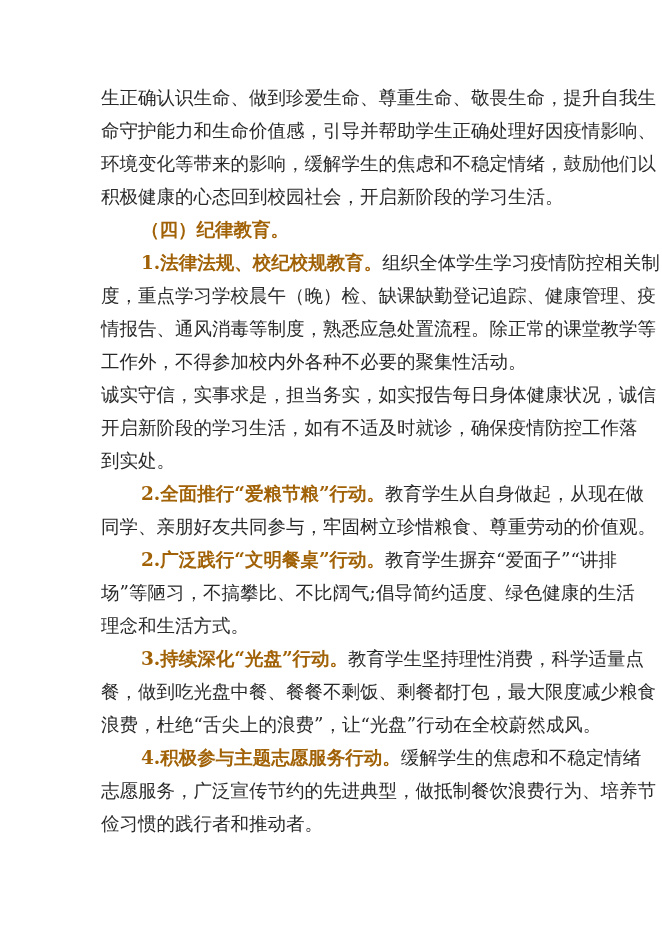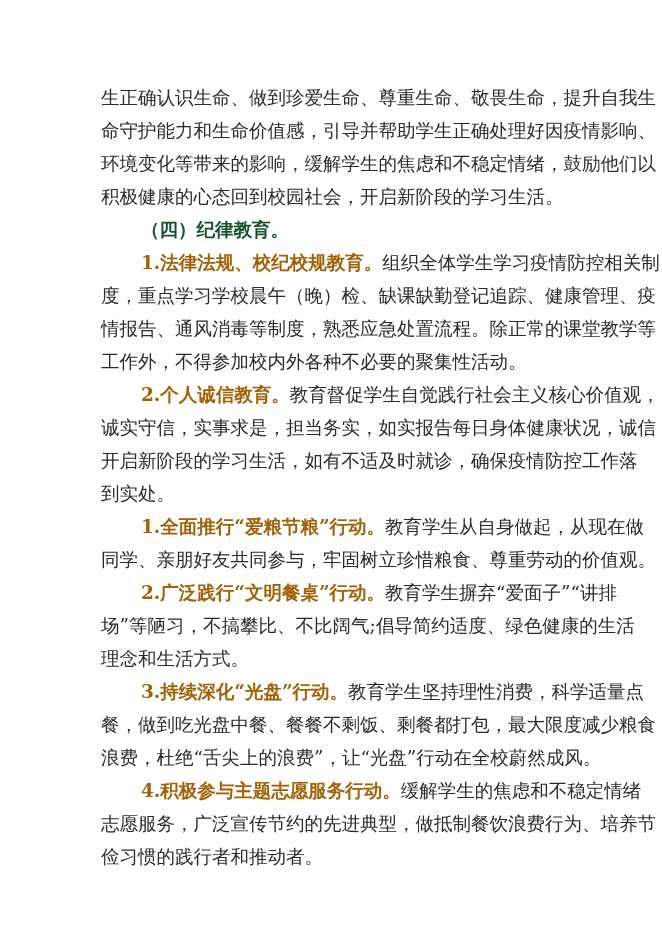--- a/index.html
+++ b/index.html
@@ -4,48 +4,47 @@
 <style>
   html, body { margin: 0; padding: 0; background: #ffffff; }
   body { width: 662px; height: 936px; position: relative; overflow: hidden;
          font-family: "DejaVu Serif", "Liberation Serif", serif; color: #2a2a2a; }
   .page { position: absolute; left: 0; top: 0; width: 638px; height: 936px; background: #fff; }
   .content { position: absolute; left: 101px; top: 84px; width: 460px; }
   .line { height: 33px; line-height: 28px; font-size: 18.5px; white-space: nowrap;
           text-align: justify; text-align-last: justify; letter-spacing: 0px; }
   .line.last { text-align-last: left; }
   .line.indent { padding-left: 40px; }
-  .heading { font-weight: bold; color: #14532d; padding-left: 40px; text-align-last: left; }
+  .heading { font-weight: bold; color: #a16207; padding-left: 40px; text-align-last: left; }
   .b { font-weight: bold; color: #a16207; }
 </style>
 </head>
 <body>
 
 <div class="page">
   <div class="content">
 
     <div class="line">生正确认识生命、做到珍爱生命、尊重生命、敬畏生命，提升自我生</div>
     <div class="line">命守护能力和生命价值感，引导并帮助学生正确处理好因疫情影响、</div>
     <div class="line">环境变化等带来的影响，缓解学生的焦虑和不稳定情绪，鼓励他们以</div>
     <div class="line last">积极健康的心态回到校园社会，开启新阶段的学习生活。</div>
 
     <div class="line heading">（四）纪律教育。</div>
 
     <div class="line indent"><span class="b">1.法律法规、校纪校规教育。</span><span>组织全体学生学习疫情防控相关制</span></div>
     <div class="line">度，重点学习学校晨午（晚）检、缺课缺勤登记追踪、健康管理、疫</div>
     <div class="line">情报告、通风消毒等制度，熟悉应急处置流程。除正常的课堂教学等</div>
     <div class="line last">工作外，不得参加校内外各种不必要的聚集性活动。</div>
 
-    <div class="line indent"><span class="b">2.个人诚信教育。</span><span>教育督促学生自觉践行社会主义核心价值观，</span></div>
     <div class="line">诚实守信，实事求是，担当务实，如实报告每日身体健康状况，诚信</div>
     <div class="line">开启新阶段的学习生活，如有不适及时就诊，确保疫情防控工作落</div>
     <div class="line last">到实处。</div>
 
 
-    <div class="line indent"><span class="b">1.全面推行“爱粮节粮”行动。</span><span>教育学生从自身做起，从现在做</span></div>
+    <div class="line indent"><span class="b">2.全面推行“爱粮节粮”行动。</span><span>教育学生从自身做起，从现在做</span></div>
     <div class="line last">同学、亲朋好友共同参与，牢固树立珍惜粮食、尊重劳动的价值观。</div>
 
     <div class="line indent"><span class="b">2.广泛践行“文明餐桌”行动。</span><span>教育学生摒弃“爱面子”“讲排</span></div>
     <div class="line">场”等陋习，不搞攀比、不比阔气;倡导简约适度、绿色健康的生活</div>
     <div class="line last">理念和生活方式。</div>
 
     <div class="line indent"><span class="b">3.持续深化“光盘”行动。</span><span>教育学生坚持理性消费，科学适量点</span></div>
     <div class="line">餐，做到吃光盘中餐、餐餐不剩饭、剩餐都打包，最大限度减少粮食</div>
     <div class="line last">浪费，杜绝“舌尖上的浪费”，让“光盘”行动在全校蔚然成风。</div>
 

